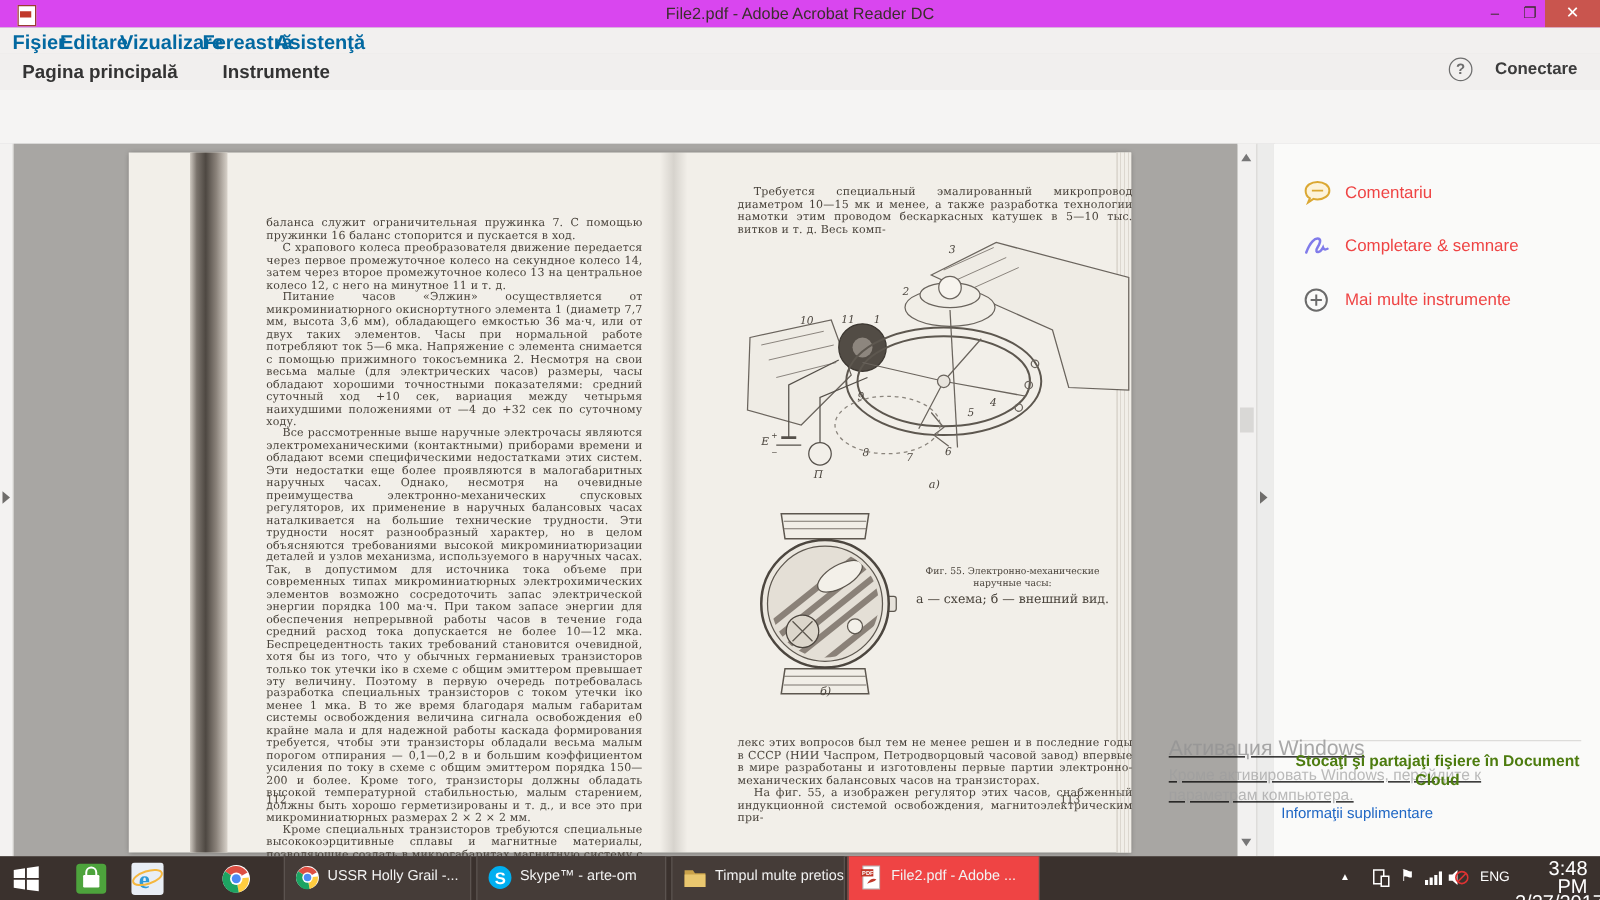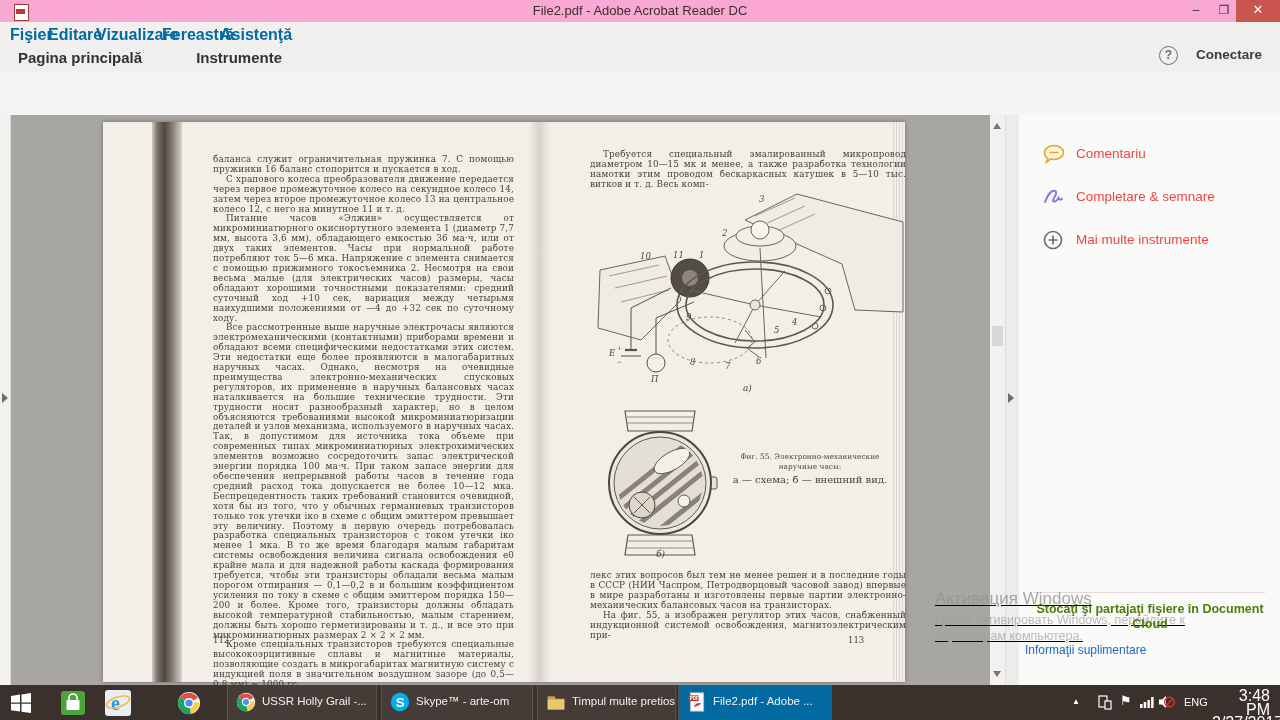--- a/index.html
+++ b/index.html
@@ -1,19 +1,19 @@
 <!DOCTYPE html>
 <html><head>
 <meta charset="utf-8">
 <style>
   html,body{margin:0;padding:0;}
   #screen{position:relative;width:1280px;height:720px;overflow:hidden;
     font-family:"Liberation Sans","DejaVu Sans",sans-serif;background:#a8a6a3;}
   
-  .titlebar{position:absolute;left:0;top:0;width:1280px;height:22px;background:#f9a8d4;}
+  .titlebar{position:absolute;left:0;top:0;width:1280px;height:22px;background:#d946ef;}
   .titlebar .apptitle{position:absolute;left:0;right:0;top:3px;text-align:center;
     font-size:13px;color:#3a2f2b;}
   .pdfico{position:absolute;left:14px;top:4px;width:13px;height:15px;background:#fff;
     border:1px solid #9b3c34;}
   .pdfico::after{content:"";position:absolute;left:1px;top:4px;width:9px;height:5px;background:#c0392b;}
   .winbtn{position:absolute;top:0;height:22px;text-align:center;color:#3a2f2b;font-size:12px;line-height:20px;}
   .btn-min{left:1182px;width:28px;}
   .btn-restore{left:1210px;width:28px;}
   .btn-close{left:1236px;width:44px;background:#c9554e;color:#fff;font-size:13px;}
   
@@ -56,21 +56,21 @@
     background:linear-gradient(90deg,#cfc9c1 0%,#7a736c 18%,#4e4842 42%,#8a827a 70%,#d8d2ca 100%);}
   .gutter{position:absolute;left:425px;top:0;width:22px;height:560px;
     background:linear-gradient(90deg,rgba(0,0,0,0) 0%,rgba(90,85,78,.18) 50%,rgba(0,0,0,0) 100%);}
   .pageedge{position:absolute;left:790px;top:0;width:12px;height:560px;
     background:repeating-linear-gradient(90deg,#dcd7cf 0 1px,#f1eee8 1px 3px);}
   .booktxt{position:absolute;font-family:"DejaVu Serif","Liberation Serif",serif;
     color:#474139;text-align:justify;}
   .lcol{left:110px;width:301px;font-size:8.8px;line-height:9.9px;letter-spacing:.15px;}
   .rcol{left:487px;width:316px;font-size:8.8px;line-height:10px;letter-spacing:.15px;}
   .booktxt p{margin:0;text-indent:13px;}
-  .booktxt p.noindent{text-indent:0;}
+  .booktxt p.noindent{text-indent:0;margin-top:20px;}
   .pgno{position:absolute;font-family:"DejaVu Serif",serif;font-size:8.5px;color:#4a443c;}
   .figcap{position:absolute;left:617px;top:330px;width:180px;text-align:center;
     font-family:"DejaVu Serif",serif;font-size:7.4px;line-height:9.5px;color:#4a443c;}
   .figcap .sub{font-size:10px;display:block;margin-top:4px;}
   .figlabel{position:absolute;font-family:"DejaVu Serif",serif;font-style:italic;
     font-size:9px;color:#4a443c;}
   .sketch{position:absolute;}
   .sketch *{vector-effect:non-scaling-stroke;}
   
   .vscroll{position:absolute;left:990px;top:115px;width:15px;height:570px;background:#f2f1f0;}
@@ -91,21 +91,21 @@
   .promo-link{position:absolute;left:6px;top:528px;width:250px;text-align:left;
     font-size:12px;color:#1e66c4;z-index:6;}
   .watermark{position:absolute;left:935px;top:589px;width:330px;z-index:5;pointer-events:none;text-decoration:underline;}
   .wm1{font-size:17px;color:rgba(148,148,148,.8);}
   .wm2{font-size:12.5px;color:rgba(158,158,158,.7);line-height:16px;margin-top:3px;}
   
   .taskbar{position:absolute;left:0;top:685px;width:1280px;height:35px;background:#3a312d;}
   .tb-ico{position:absolute;top:5px;width:26px;height:26px;}
   .taskbtn{position:absolute;top:0;height:35px;background:#453c38;border-left:1px solid #5b534f;
     border-right:1px solid #5b534f;}
-  .taskbtn.active{background:#0369a1;}
+  .taskbtn.active{background:#ef4444;}
   .taskbtn .ti{position:absolute;left:8px;top:7px;width:20px;height:20px;}
   .taskbtn .tl{position:absolute;left:34px;top:10px;font-size:11.5px;color:#f2f2f2;white-space:nowrap;
     overflow:hidden;max-width:108px;}
   .trayico{position:absolute;top:10px;}
   .clock{position:absolute;left:1212px;top:4px;width:58px;text-align:right;color:#fff;
     font-size:16px;line-height:13.5px;}
   .lang{position:absolute;left:1184px;top:11px;color:#fff;font-size:11px;}
 </style>
 </head>
 <body>
@@ -123,21 +123,21 @@
   <div class="menubar">
     <span class="menuitem" style="left:6px">Fişier</span>
     <span class="menuitem" style="left:44px">Editare</span>
     <span class="menuitem" style="left:92px">Vizualizare</span>
     <span class="menuitem" style="left:158px">Fereastră</span>
     <span class="menuitem" style="left:216px">Asistenţă</span>
   </div>
 
   <div class="tabbar">
     <div class="tab-flat" style="left:0;width:160px;">Pagina principală</div>
-    <div class="tab-flat" style="left:160px;width:122px;text-align:right;">Instrumente</div>
+    <div class="tab-flat" style="left:160px;width:122px;">Instrumente</div>
     <div class="helpq">?</div>
     <div class="connect">Conectare</div>
   </div>
 
   <div class="toolbar">
     <svg class="tbi" style="left:13px" viewBox="0 0 22 22">
       <path d="M3 3h13l3 3v13H3z" fill="none" stroke="#bdbbb9" stroke-width="1.5"></path>
       <rect x="6" y="3" width="8" height="5" fill="none" stroke="#bdbbb9" stroke-width="1.3"></rect>
       <rect x="6" y="12" width="10" height="7" fill="none" stroke="#bdbbb9" stroke-width="1.3"></rect>
     </svg>

